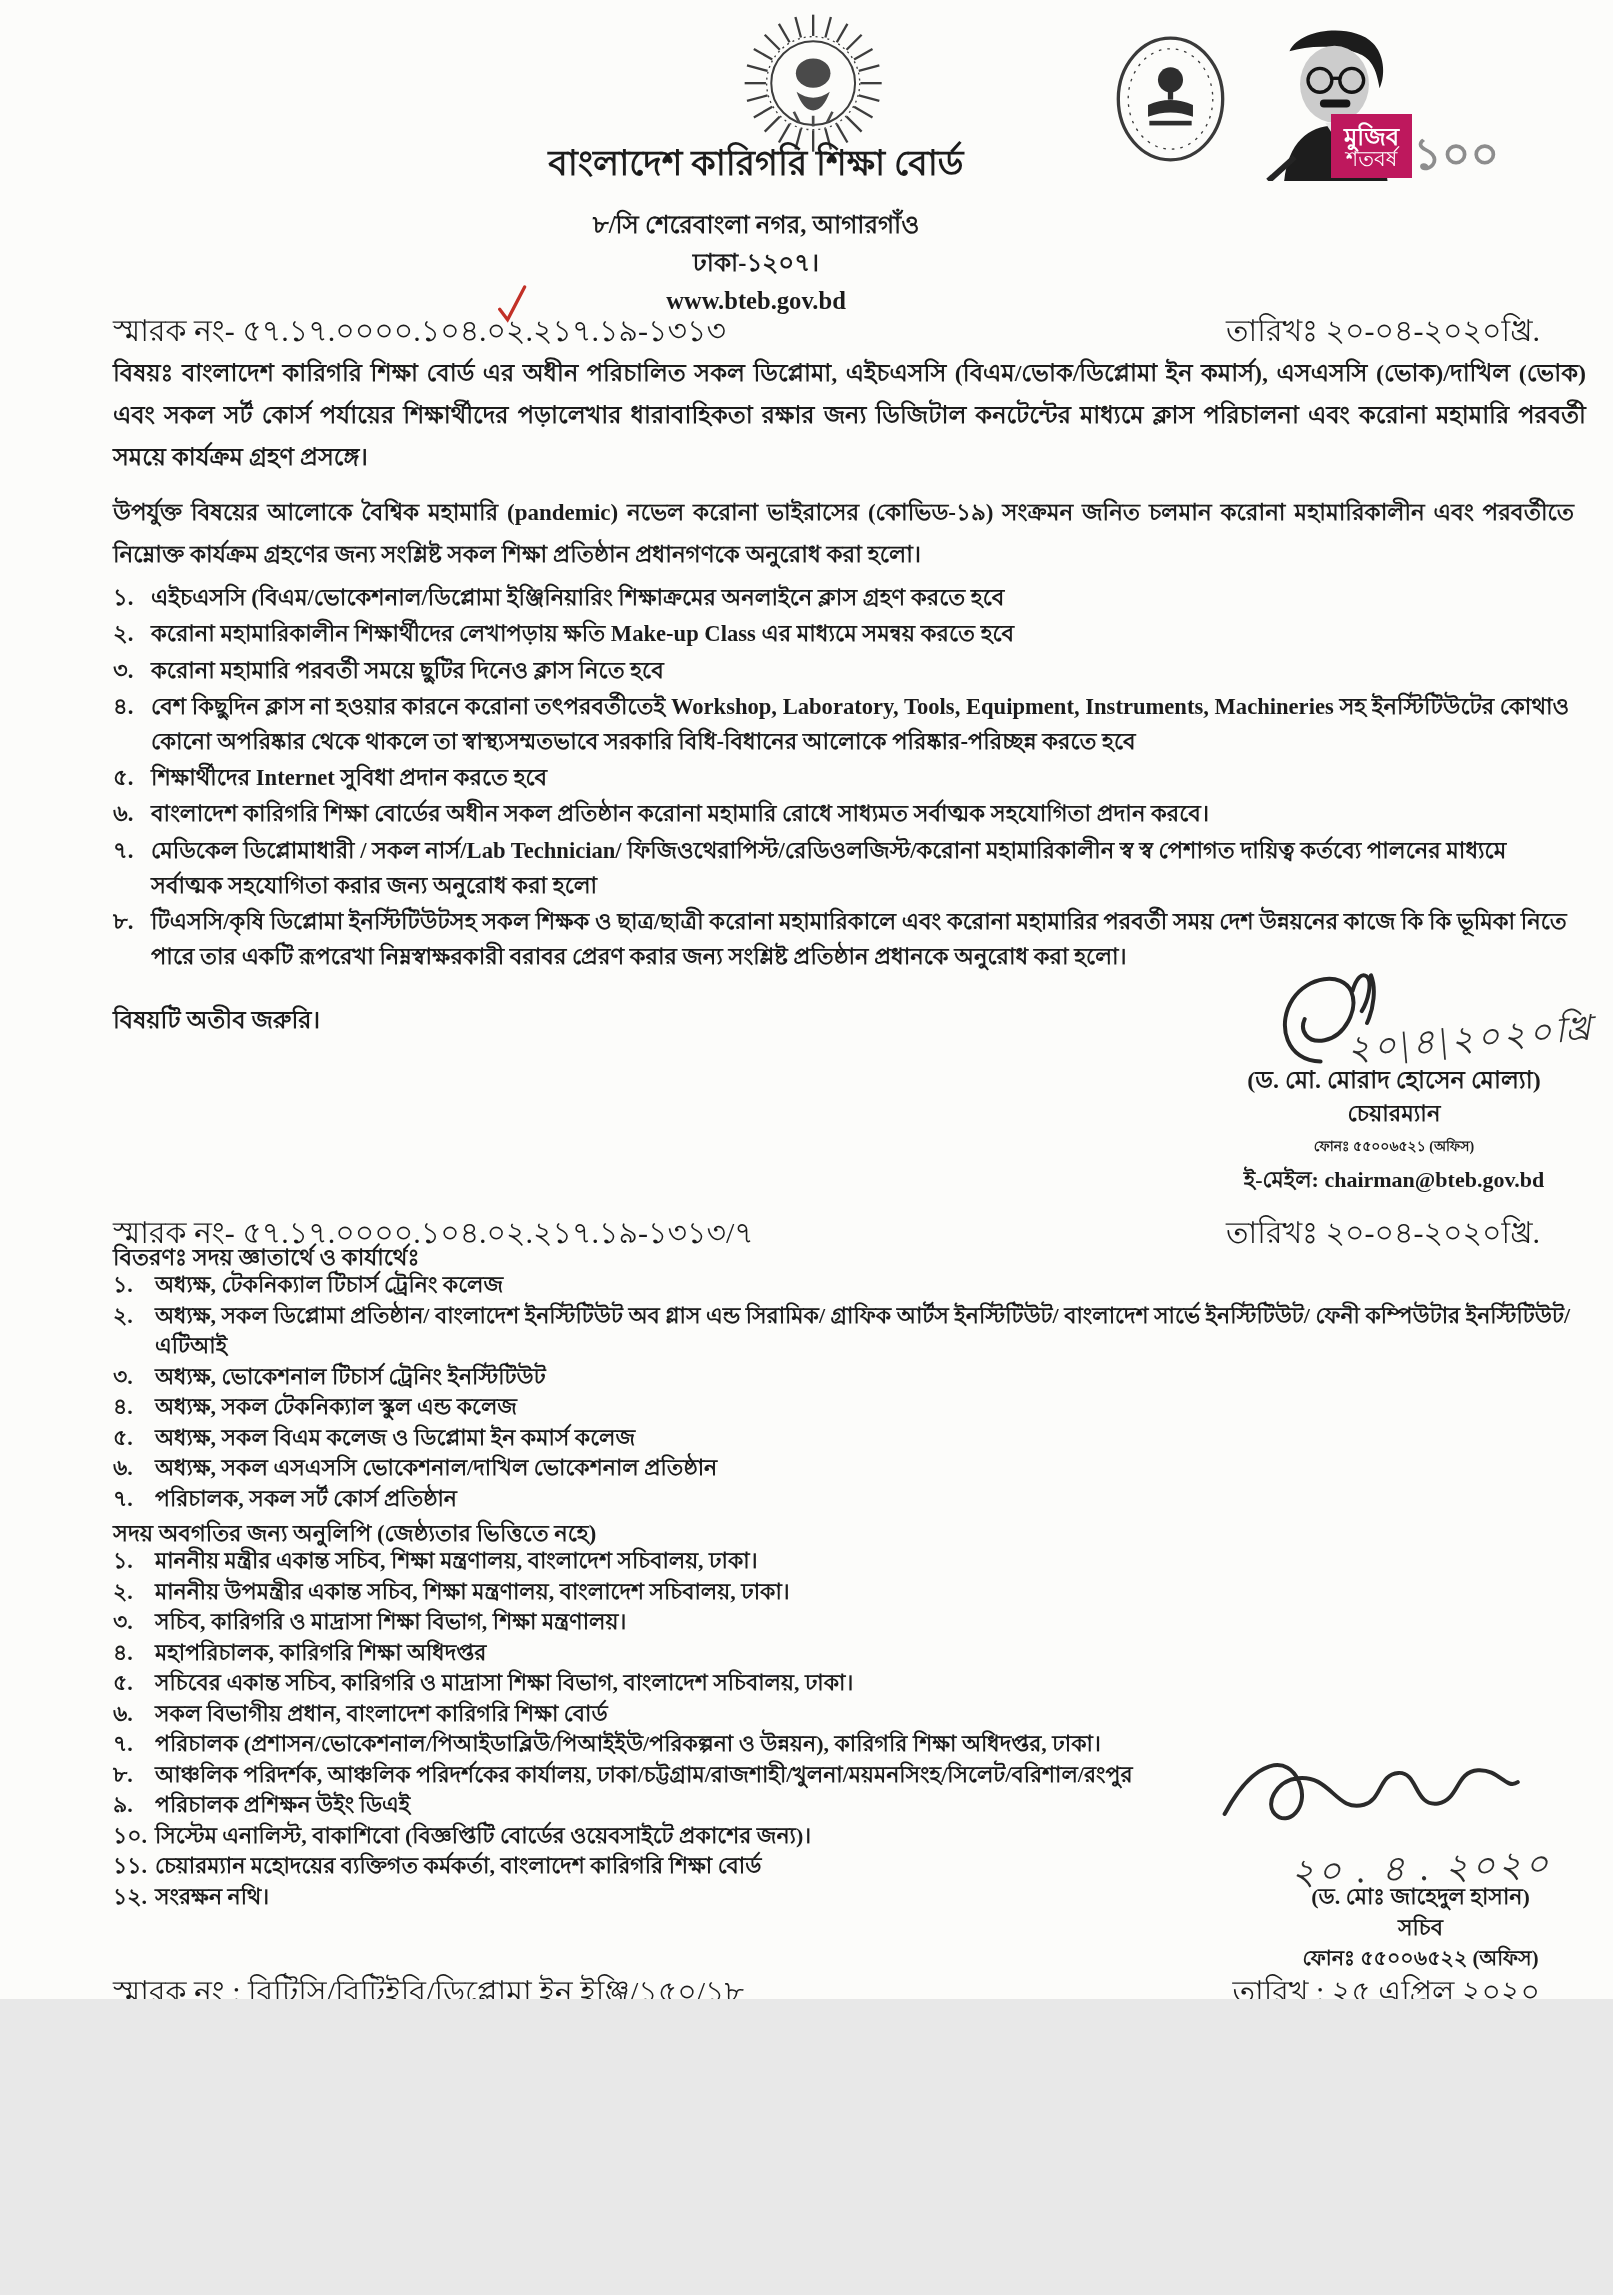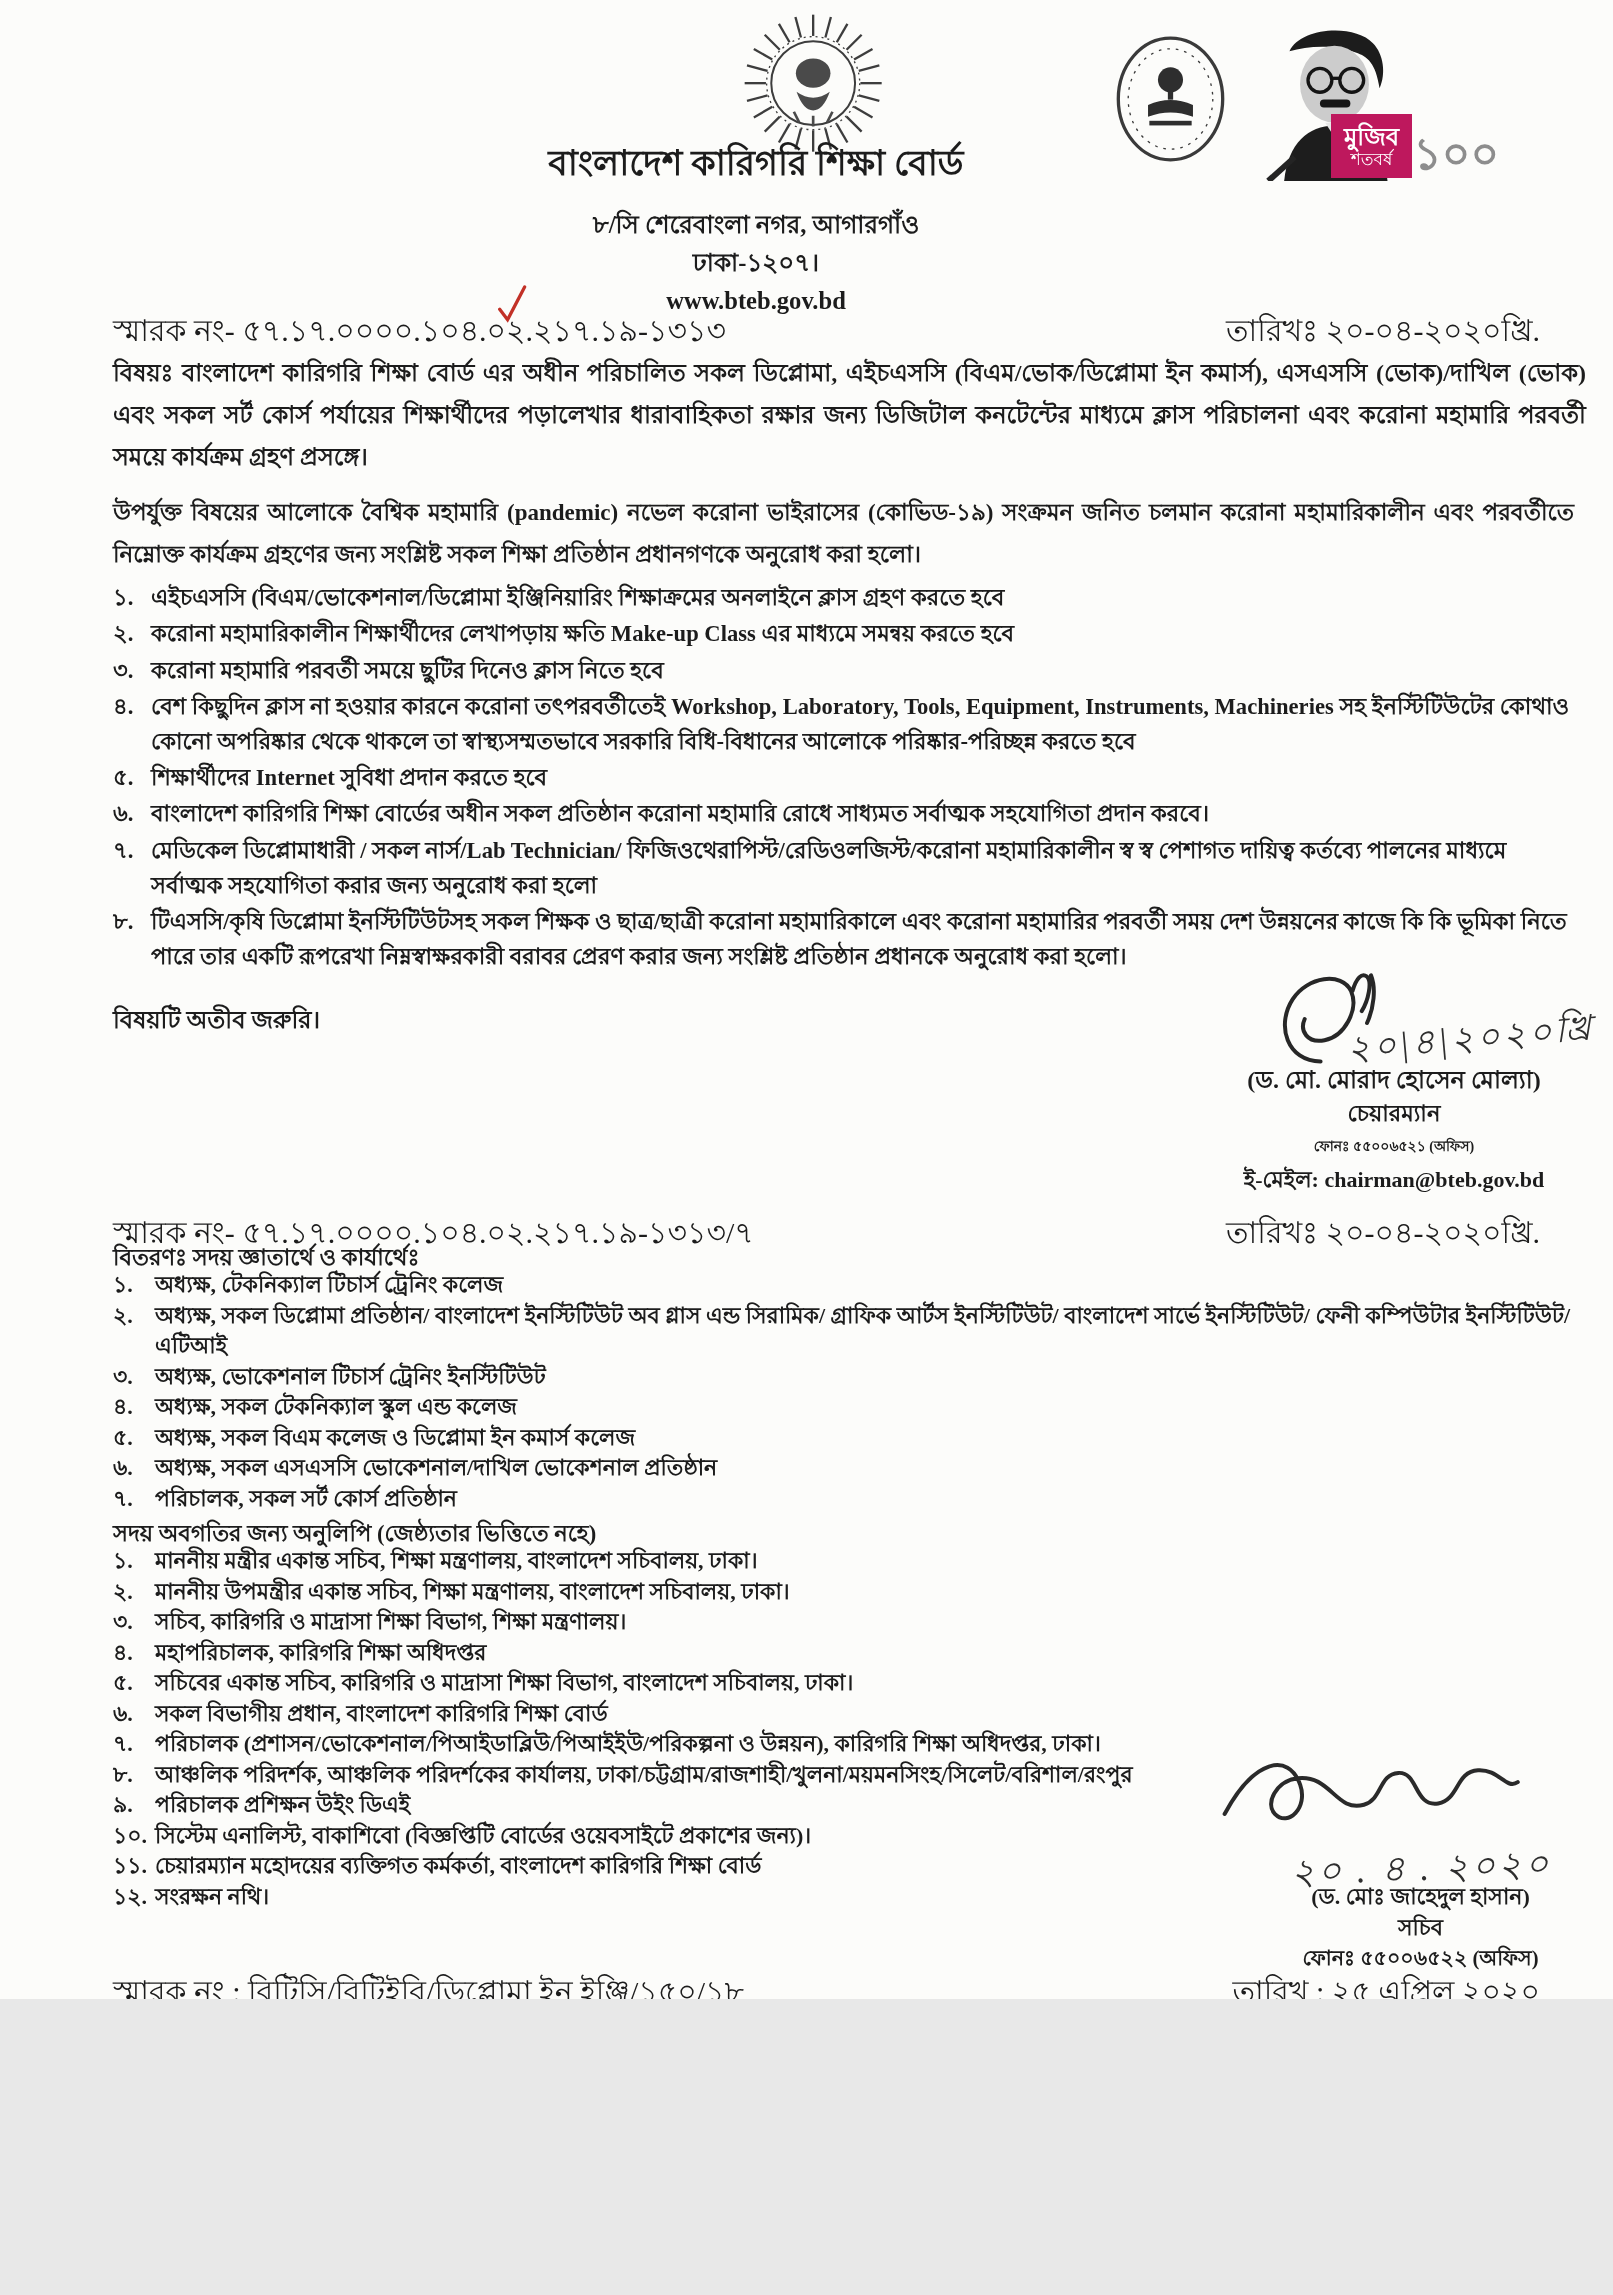--- a/index.html
+++ b/index.html
@@ -36,21 +36,21 @@
     letter-spacing:3.3px;white-space:nowrap;
   }
   .org-title{font-size:35px;font-weight:700;margin-bottom:10.6px;}
   .org-line{font-size:24.6px;font-weight:700;line-height:38px;}
   .badge{display:flex;align-items:flex-end;}
   .badge-black{
     background:#be185d;color:#fff;width:81px;height:64px;
     display:flex;flex-direction:column;justify-content:center;align-items:center;
   }
   .badge-black .b1{font-size:24px;font-weight:700;line-height:26.5px;}
-  .badge-black .b2{font-size:17px;line-height:17px;}
+  .badge-black .b2{font-size:21px;line-height:17px;}
   .badge-num{font-size:44px;font-weight:700;color:#8d8d8d;line-height:46px;margin-left:1.3px;}
   .closing{font-size:24px;font-weight:700;}
   .principal-block div{font-size:24px;font-weight:700;line-height:37px;}
 </style>
 </head>
 <body>
 
 <div class="page">
 
   <div class="abs" style="left:742px;top:12px;">

